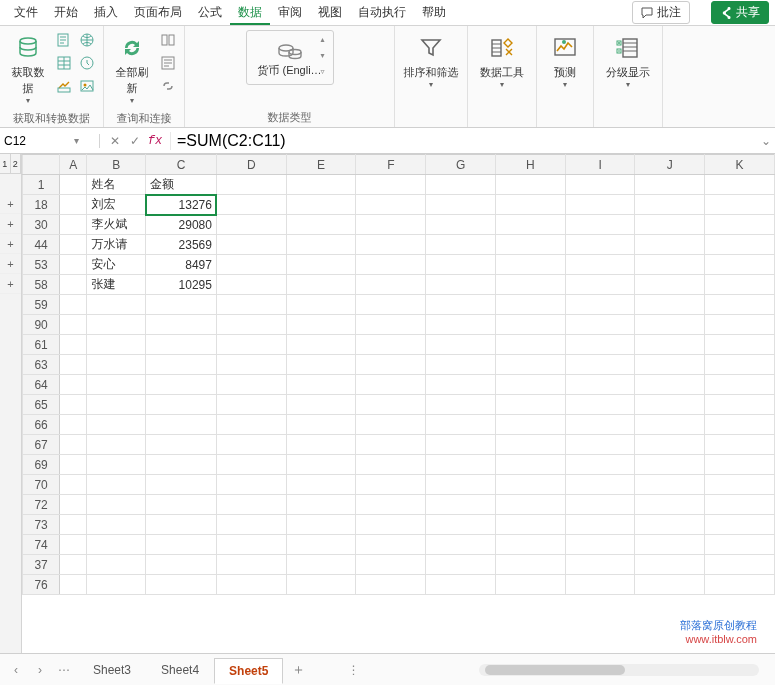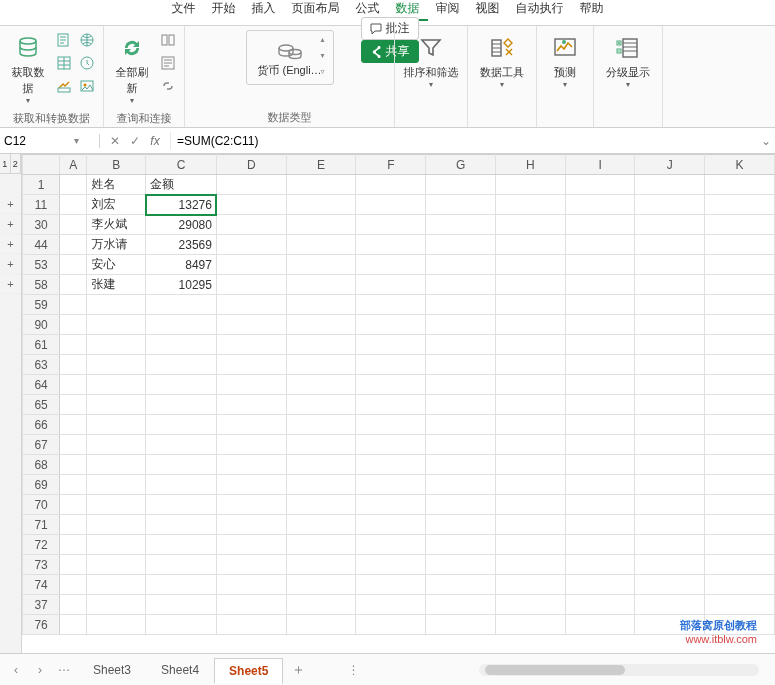--- a/index.html
+++ b/index.html
@@ -1,23 +1,23 @@
 <!DOCTYPE html>
 <html><head>
 <meta charset="utf-8">
 <style>
 * { box-sizing: border-box; margin: 0; padding: 0; }
 body { font-family: "Microsoft YaHei", "SimSun", Arial, sans-serif; font-size: 12px; color: #333; background: #fff; width: 775px; height: 685px; overflow: hidden; position: relative; }
 
 
-.menubar { display: flex; align-items: center; height: 26px; padding: 0 6px; border-bottom: 1px solid #d4d4d4; background: #fff; flex-direction: column; }
+.menubar { display: flex; align-items: center; height: 26px; padding: 0 6px; border-bottom: 1px solid #d4d4d4; background: #fff; }
 .menubar .menu-item { padding: 4px 8px; cursor: pointer; font-size: 12px; color: #333; }
 .menubar .menu-item.active { color: #1a8f47; border-bottom: 2px solid #1a8f47; font-weight: 500; }
 .menubar .spacer { flex: 1; }
-.menubar .btn { display: inline-flex; align-items: center; gap: 4px; padding: 2px 8px; border: 1px solid #ccc; border-radius: 3px; margin-left: 4px; cursor: pointer; background: #fff; font-size: 12px; }
+.menubar .btn { display: inline-flex; align-items: center; gap: 4px; padding: 2px 8px; border: 1px solid #ccc; border-radius: 3px; margin-left: 21px; cursor: pointer; background: #fff; font-size: 12px; }
 .menubar .btn.share { background: #1a8f47; color: #fff; border-color: #1a8f47; }
 
 
 .ribbon { display: flex; height: 102px; border-bottom: 1px solid #cfcfcf; background: #fafafa; }
 .ribbon-group { display: flex; flex-direction: column; align-items: center; border-right: 1px solid #e0e0e0; padding: 4px 6px 2px; }
 .ribbon-group .group-body { flex: 1; display: flex; align-items: flex-start; gap: 4px; }
 .ribbon-group .group-label { font-size: 11px; color: #666; padding-top: 2px; }
 .big-btn { display: flex; flex-direction: column; align-items: center; justify-content: flex-start; width: 44px; padding: 4px 2px; cursor: pointer; }
 .big-btn .icon { width: 28px; height: 28px; margin-bottom: 2px; display: flex; align-items: center; justify-content: center; }
 .big-btn .label { font-size: 11px; line-height: 16px; text-align: center; }
@@ -32,22 +32,22 @@
 
 svg { display: block; }
 
 
 .formula-row { display: flex; align-items: center; height: 26px; border-bottom: 1px solid #cfcfcf; background: #fff; }
 .namebox { width: 100px; border-right: 1px solid #d4d4d4; display: flex; align-items: center; padding: 0 4px; }
 .namebox input { border: none; width: 64px; font-size: 12px; outline: none; }
 .namebox .dd { color: #888; cursor: pointer; font-size: 10px; padding: 0 6px; }
 .fx-btns { display: flex; align-items: center; gap: 2px; padding: 0 6px; border-right: 1px solid #e8e8e8; }
 .fx-btns .fx-btn { width: 18px; height: 18px; display: flex; align-items: center; justify-content: center; cursor: pointer; color: #888; font-size: 12px; }
-.fx-btns .fx-btn.fx { font-style: italic; font-family: Liberation Sans, sans-serif; color: #737373; }
-.formula-input { flex: 1; border: none; padding: 0 6px; font-size: 12px; outline: none; }
+.fx-btns .fx-btn.fx { font-style: italic; font-family: Liberation Mono, monospace; color: #be185d; }
+.formula-input { flex: 1; border: none; padding: 0 6px; font-size: 16px; outline: none; }
 .formula-expand { width: 18px; text-align: center; color: #888; cursor: pointer; }
 
 
 .outline-strip { position: absolute; left: 0; top: 154px; bottom: 32px; width: 22px; background: #f3f3f3; border-right: 1px solid #d4d4d4; }
 .outline-levels { display: flex; height: 20px; border-bottom: 1px solid #d4d4d4; }
 .outline-levels .lv { width: 11px; font-size: 9px; display: flex; align-items: center; justify-content: center; border-right: 1px solid #d4d4d4; cursor: pointer; }
 .outline-plus { height: 20px; display: flex; align-items: center; justify-content: center; font-size: 11px; border-bottom: 1px solid #efefef; cursor: pointer; color: #666; }
 
 
 .grid-wrap { position: absolute; left: 22px; right: 0; top: 154px; bottom: 32px; overflow: hidden; background: #fff; }
@@ -58,21 +58,21 @@
 .grid .colhead th.corner { background: #f3f3f3; width: 38px; }
 .grid .rowhead { background: #f3f3f3; text-align: center; color: #555; width: 38px; border-right: 1px solid #cfcfcf; }
 .grid td.cell { padding: 0 4px; background: #fff; }
 .grid td.cell.selected { outline: 2px solid #1a8f47; outline-offset: -1px; }
 .grid td.num { text-align: right; }
 .col-A { width: 28px; } .col-B { width: 60px; } .col-C { width: 72px; }
 .col-std { width: 72px; }
 
 
 .watermark { position: absolute; right: 18px; bottom: 40px; text-align: right; font-size: 11px; }
-.watermark .l1 { color: #2a6fd6; font-weight: bold; }
+.watermark .l1 { color: #2a6fd6; font-weight: normal; }
 .watermark .l2 { color: #d64545; }
 
 
 .tabbar { position: absolute; left: 0; right: 0; bottom: 0; height: 32px; border-top: 1px solid #cfcfcf; background: #fafafa; display: flex; align-items: center; padding: 0 6px; gap: 4px; }
 .tabbar .nav { width: 20px; height: 20px; display: flex; align-items: center; justify-content: center; color: #888; cursor: pointer; }
 .tabbar .tab { padding: 5px 14px; font-size: 12px; cursor: pointer; color: #555; border: 1px solid transparent; margin-top: 44px; }
 .tabbar .tab.active { background: #fff; border: 1px solid #cfcfcf; border-bottom-color: #fff; color: #c2410c; position: relative; top: 1px; font-weight: bold; }
 .tabbar .add { width: 22px; text-align: center; color: #888; cursor: pointer; font-size: 14px; }
 .tabbar .spacer { flex: 1; }
 .tabbar .hscroll { width: 280px; height: 12px; background: #eee; border-radius: 6px; position: relative; margin-right: 10px; }
@@ -340,21 +340,21 @@
           <td class="cell"></td>
           <td class="cell"></td>
           <td class="cell"></td>
           <td class="cell"></td>
           <td class="cell"></td>
           <td class="cell"></td>
           <td class="cell"></td>
           <td class="cell"></td>
         </tr>
         <tr>
-          <th class="rowhead">11</th>
+          <th class="rowhead">18</th>
           <td class="cell"></td>
           <td class="cell">刘宏</td>
           <td class="cell num selected">13276</td>
           <td class="cell"></td>
           <td class="cell"></td>
           <td class="cell"></td>
           <td class="cell"></td>
           <td class="cell"></td>
           <td class="cell"></td>
           <td class="cell"></td>
@@ -522,63 +522,35 @@
           <td class="cell"></td>
           <td class="cell"></td>
           <td class="cell"></td>
           <td class="cell"></td>
           <td class="cell"></td>
           <td class="cell"></td>
           <td class="cell"></td>
           <td class="cell"></td>
         </tr>
         <tr>
-          <th class="rowhead">68</th>
-          <td class="cell"></td>
-          <td class="cell"></td>
-          <td class="cell"></td>
-          <td class="cell"></td>
-          <td class="cell"></td>
-          <td class="cell"></td>
-          <td class="cell"></td>
-          <td class="cell"></td>
-          <td class="cell"></td>
-          <td class="cell"></td>
-          <td class="cell"></td>
-        </tr>
-        <tr>
           <th class="rowhead">69</th>
           <td class="cell"></td>
           <td class="cell"></td>
           <td class="cell"></td>
           <td class="cell"></td>
           <td class="cell"></td>
           <td class="cell"></td>
           <td class="cell"></td>
           <td class="cell"></td>
           <td class="cell"></td>
           <td class="cell"></td>
           <td class="cell"></td>
         </tr>
         <tr>
           <th class="rowhead">70</th>
-          <td class="cell"></td>
-          <td class="cell"></td>
-          <td class="cell"></td>
-          <td class="cell"></td>
-          <td class="cell"></td>
-          <td class="cell"></td>
-          <td class="cell"></td>
-          <td class="cell"></td>
-          <td class="cell"></td>
-          <td class="cell"></td>
-          <td class="cell"></td>
-        </tr>
-        <tr>
-          <th class="rowhead">71</th>
           <td class="cell"></td>
           <td class="cell"></td>
           <td class="cell"></td>
           <td class="cell"></td>
           <td class="cell"></td>
           <td class="cell"></td>
           <td class="cell"></td>
           <td class="cell"></td>
           <td class="cell"></td>
           <td class="cell"></td>

